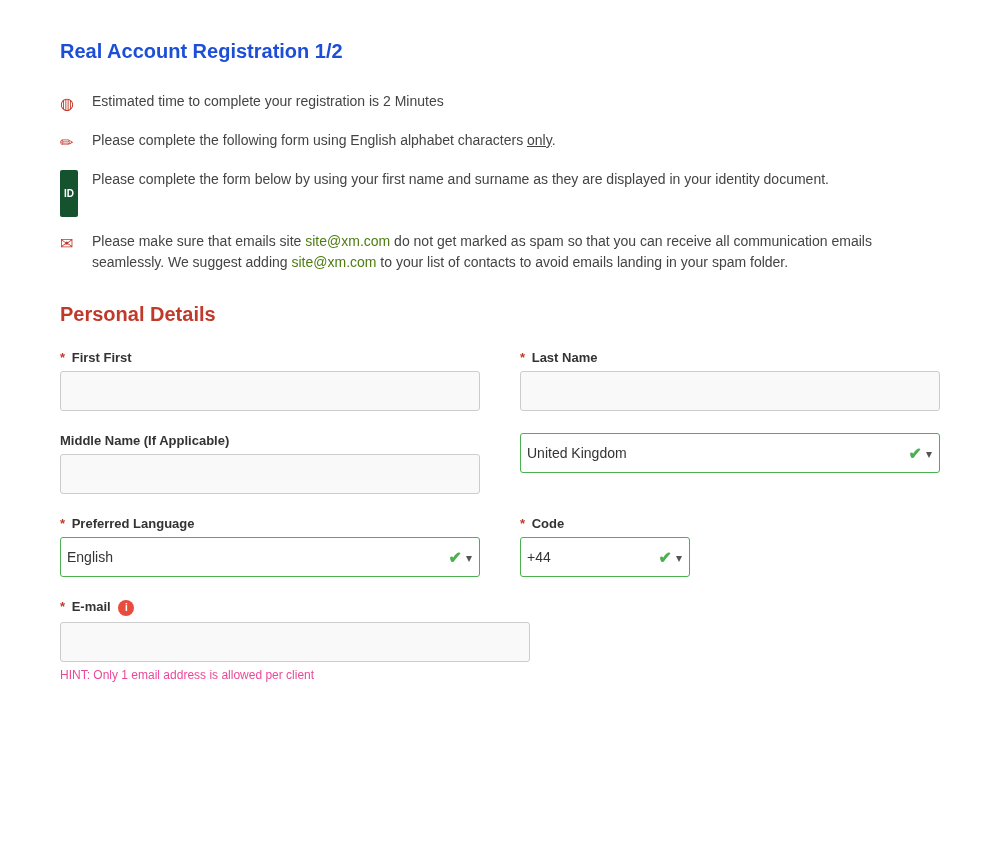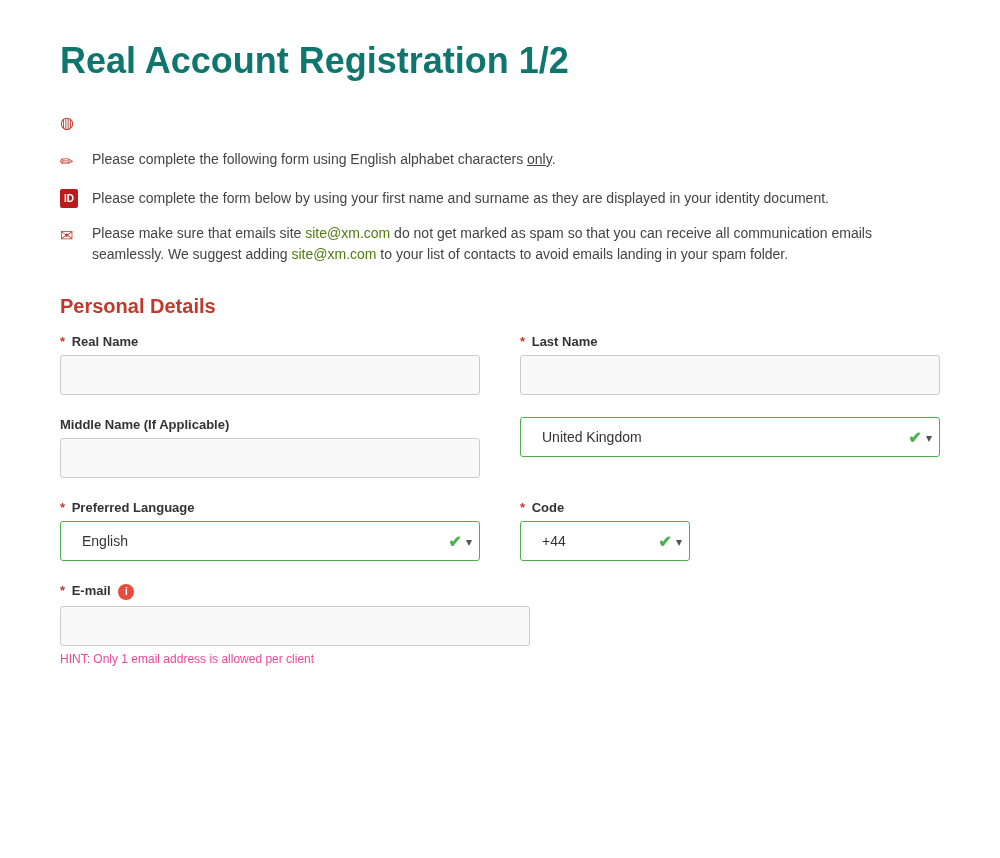--- a/index.html
+++ b/index.html
@@ -10,23 +10,23 @@
 
     body {
       font-family: Arial, sans-serif;
       background: #fff;
       color: #333;
       font-size: 14px;
       padding: 40px 60px;
     }
 
     .page-title {
-      font-size: 36px;
-      font-weight: bold;
-      color: #0f766e;
+      font-size: 20px;
+      font-weight: bold;
+      color: #1d4ed8;
       margin-bottom: 28px;
     }
 
     .info-list {
       list-style: none;
       margin-bottom: 30px;
     }
 
     .info-list li {
       display: flex;
@@ -59,21 +59,21 @@
     }
 
     .underline {
       text-decoration: underline;
     }
 
     .section-title {
       font-size: 20px;
       font-weight: bold;
       color: #c0392b;
-      margin-bottom: 16px;
+      margin-bottom: 24px;
       margin-top: 10px;
     }
 
     .form-grid {
       display: grid;
       grid-template-columns: 1fr 1fr;
       gap: 0 40px;
     }
 
     .form-group {
@@ -107,21 +107,21 @@
     .select-wrapper {
       position: relative;
       width: 100%;
     }
 
     .form-select {
       width: 100%;
       height: 40px;
       border: 1px solid #4caf50;
       border-radius: 3px;
-      padding: 0 36px 0 21px;
+      padding: 0 36px 0 6px;
       font-size: 14px;
       background: #fff;
       appearance: none;
       -webkit-appearance: none;
       outline: none;
       color: #333;
     }
 
     .select-icons {
       position: absolute;
@@ -174,38 +174,39 @@
     .col-code {
       flex: 0 0 170px;
     }
 
     .col-phone {
       flex: 1;
     }
 
     .icon-box {
       display: inline-block;
-      background: #b91c1c;
+      background: #14532d;
       color: white;
       font-size: 10px;
       font-weight: bold;
       border-radius: 2px;
-      padding: 2px 4px;
+      padding: 16px 4px;
       min-width: 18px;
       text-align: center;
     }
   </style>
 </head>
 <body>
 
 <h1 class="page-title">Real Account Registration 1/2</h1>
 
 <ul class="info-list">
   <li>
     <span class="info-icon icon-clock">◍</span>
+    <span class="info-text">Estimated time to complete your registration is 2 Minutes</span>
   </li>
   <li>
     <span class="info-icon icon-pencil">✏</span>
     <span class="info-text">
       <span>Please complete the following form using English alphabet characters </span><span class="underline">only</span><span>.</span>
     </span>
   </li>
   <li>
     <span class="info-icon">
         <span class="icon-box">ID</span>
@@ -220,21 +221,21 @@
   </li>
 </ul>
 
 <h2 class="section-title">Personal Details</h2>
 
 <div class="form-grid">
 
   <div class="form-group">
     <label class="form-label">
       <span class="required-star">*</span>
-      <span>Real Name</span>
+      <span>First First</span>
     </label>
     <input type="text" class="form-input" value="" style="">
   </div>
 
   <div class="form-group">
     <label class="form-label">
       <span class="required-star">*</span>
       <span>Last Name</span>
     </label>
     <input type="text" class="form-input" value="" style="">

